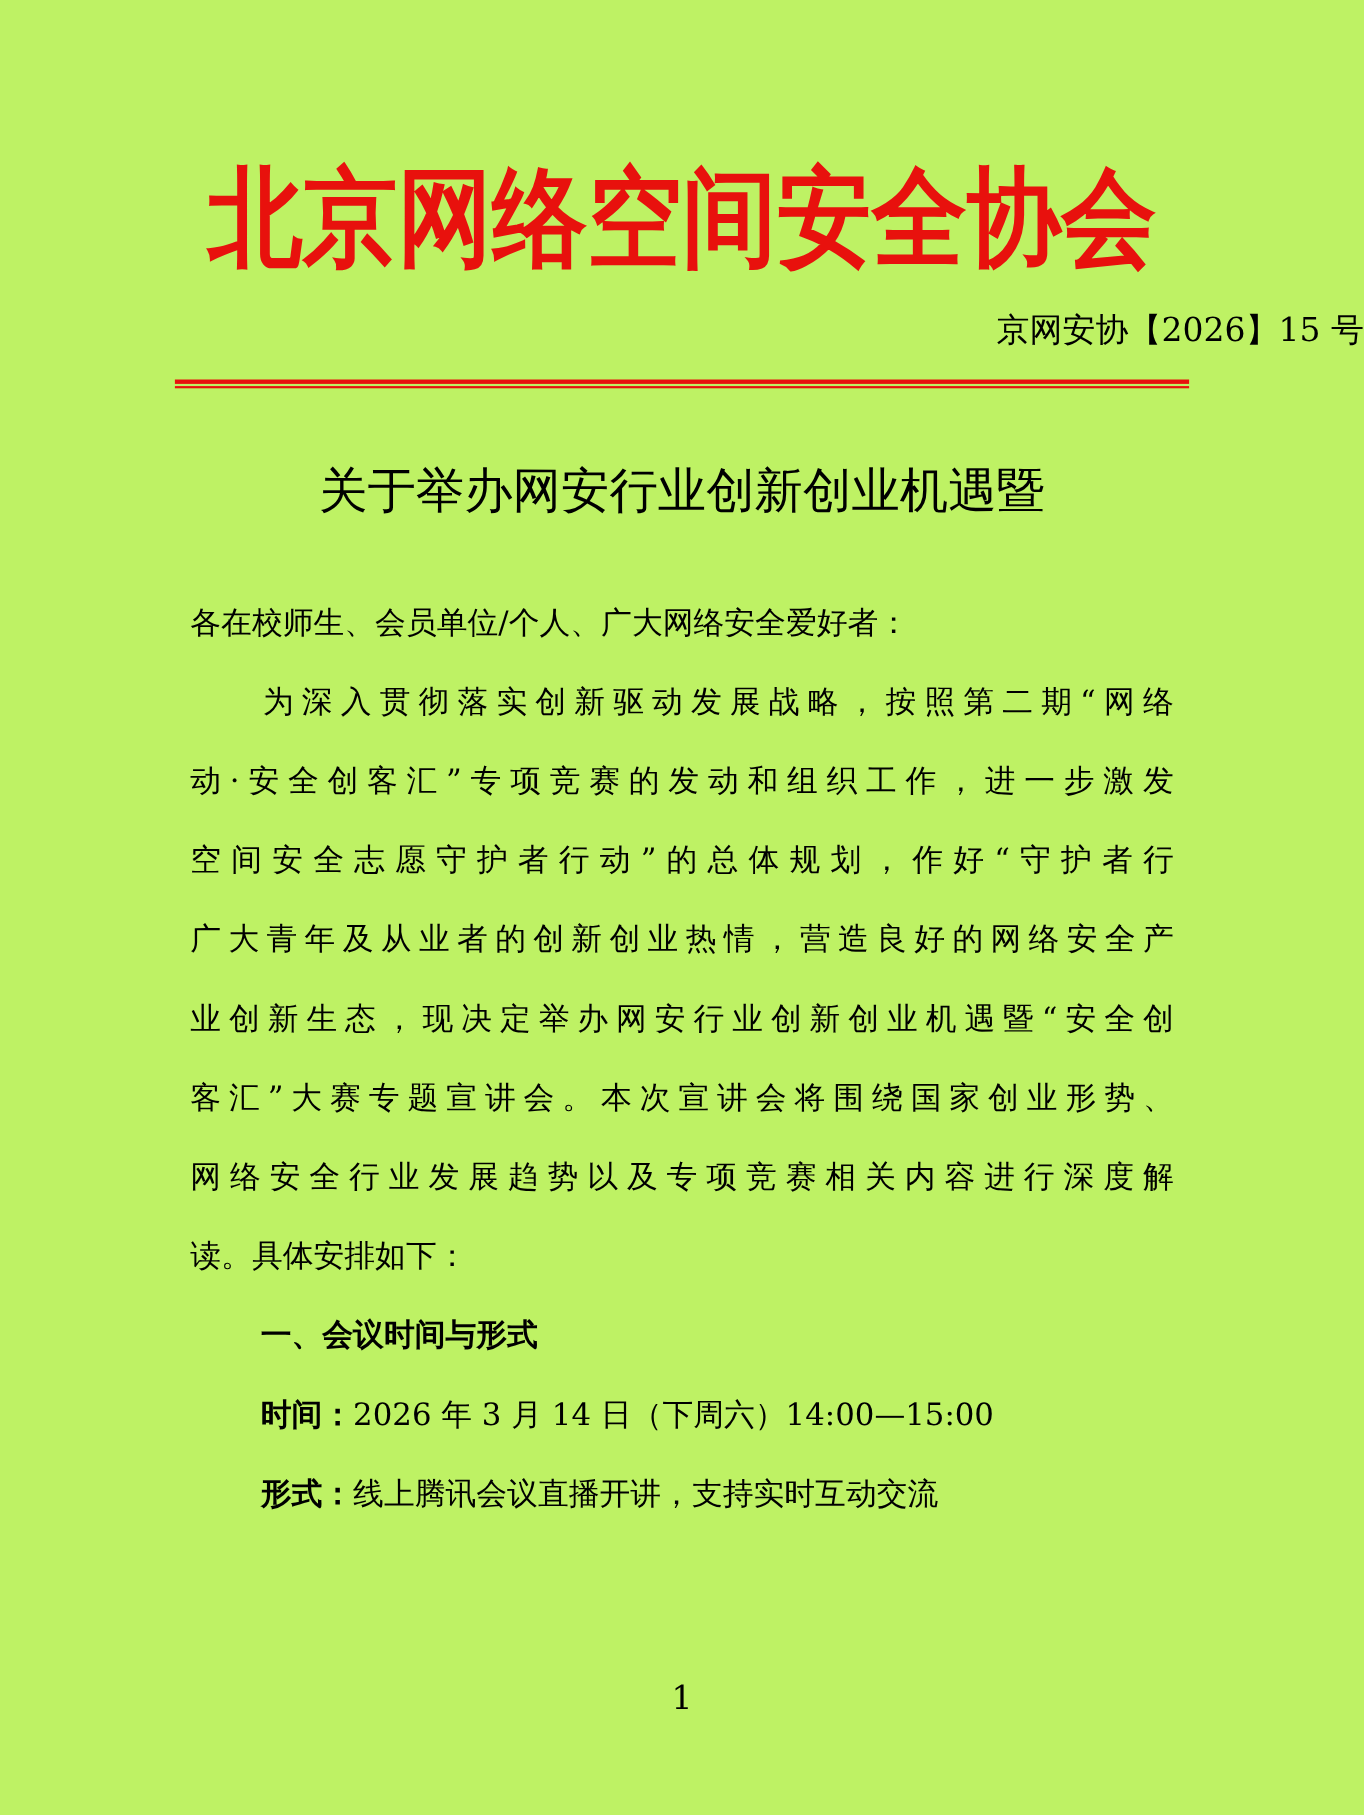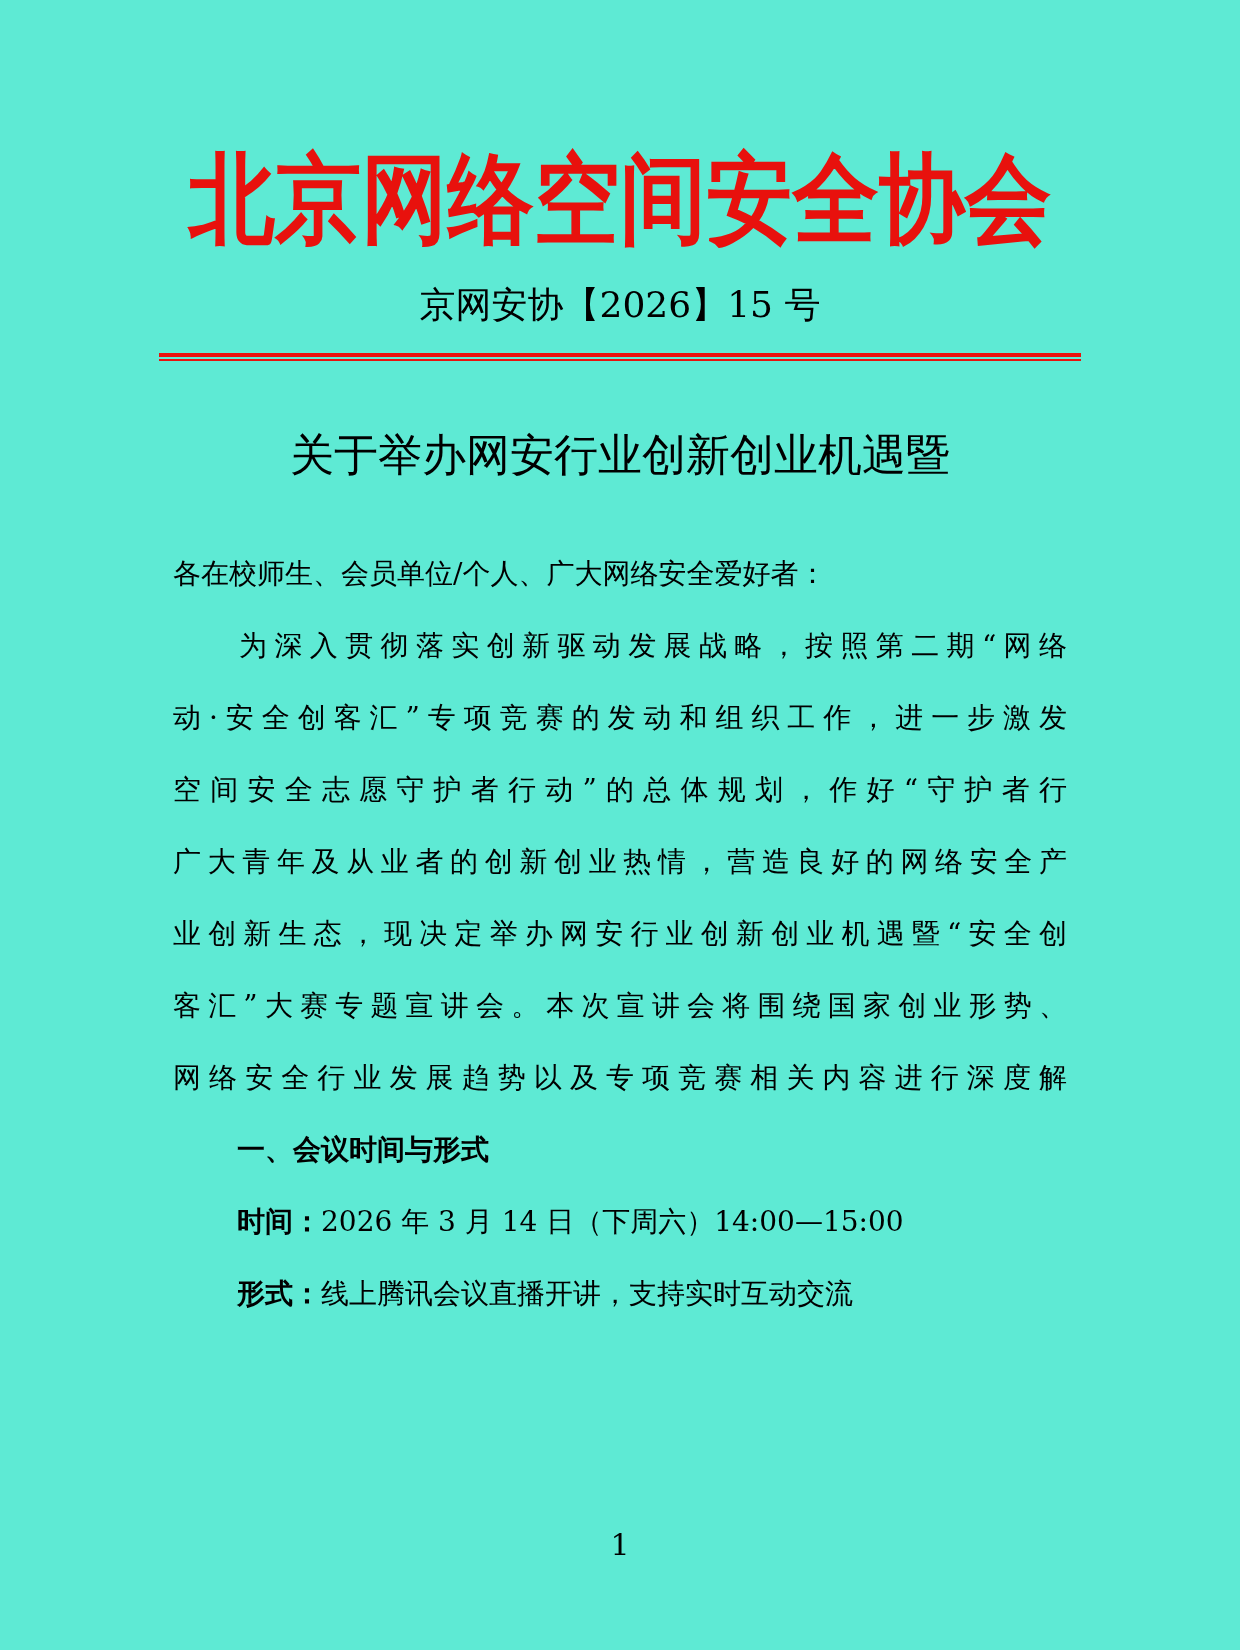--- a/index.html
+++ b/index.html
@@ -6,38 +6,38 @@
   * { margin: 0; padding: 0; box-sizing: border-box; }
   html, body { background: #ffffff; }
   body {
     width: 1240px; height: 1650px;
     font-family: "DejaVu Serif", "Liberation Serif", serif;
     color: #000;
   }
   .page {
     position: relative;
     width: 1240px; height: 1650px;
-    background: #5eead4;
+    background: #bef264;
     overflow: hidden;
   }
   .org-name {
     margin-top: 145px;
     text-align: center;
     font-size: 98px;
     font-weight: 700;
     line-height: 1.1;
     color: var(--red);
     transform: scaleX(0.88);
     transform-origin: 50% 50%;
     white-space: nowrap;
   }
   .doc-number {
     margin-top: 28px;
-    text-align: center;
-    font-size: 36px;
+    text-align: right;
+    font-size: 30px;
     line-height: 1.35;
     color: #000;
   }
   .red-rule {
     width: 922px;
     margin: 24px auto 0;
   }
   .red-rule .thick { border-top: 4px solid var(--red); }
   .red-rule .thin  { border-top: 2px solid var(--red); margin-top: 2px; }
   .doc-title {
@@ -105,20 +105,21 @@
     <div class="line">各在校师生、会员单位/个人、广大网络安全爱好者：</div>
 
     <div id="paragraph">
         <div class="line wrapfill indent">为深入贯彻落实创新驱动发展战略，按照第二期“网络</div>
         <div class="line wrapfill">动·安全创客汇”专项竞赛的发动和组织工作，进一步激发</div>
         <div class="line wrapfill">空间安全志愿守护者行动”的总体规划，作好“守护者行</div>
         <div class="line wrapfill">广大青年及从业者的创新创业热情，营造良好的网络安全产</div>
         <div class="line wrapfill">业创新生态，现决定举办网安行业创新创业机遇暨“安全创</div>
         <div class="line wrapfill">客汇”大赛专题宣讲会。本次宣讲会将围绕国家创业形势、</div>
         <div class="line wrapfill">网络安全行业发展趋势以及专项竞赛相关内容进行深度解</div>
+        <div class="line">读。具体安排如下：</div>
       </div>
 
     <div class="line heading">一、会议时间与形式</div>
 
     <div class="line detail">
       <span class="detail-label">时间：</span><span>2026 年 3 月 14 日（下周六）14:00—15:00</span>
     </div>
 
     <div class="line detail">
       <span class="detail-label">形式：</span><span>线上腾讯会议直播开讲，支持实时互动交流</span>

